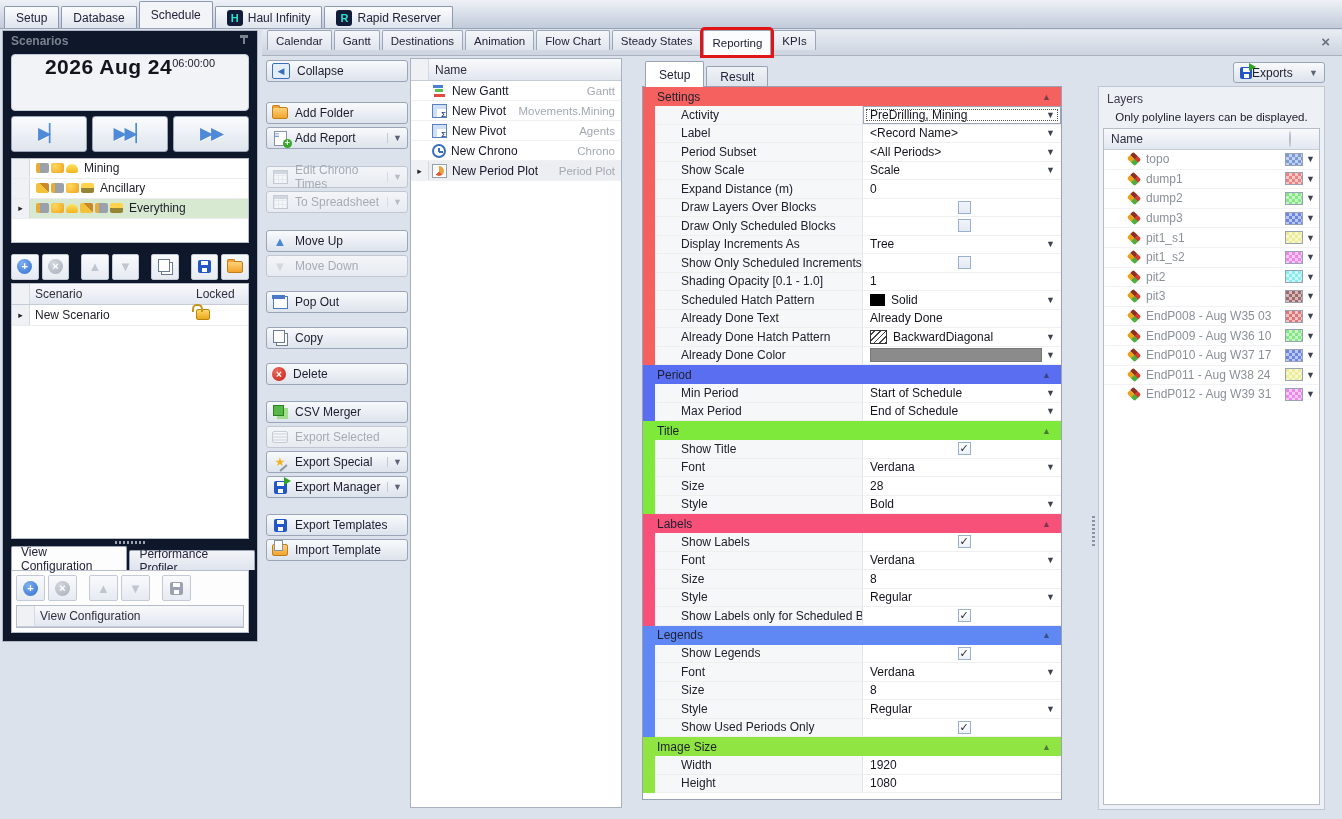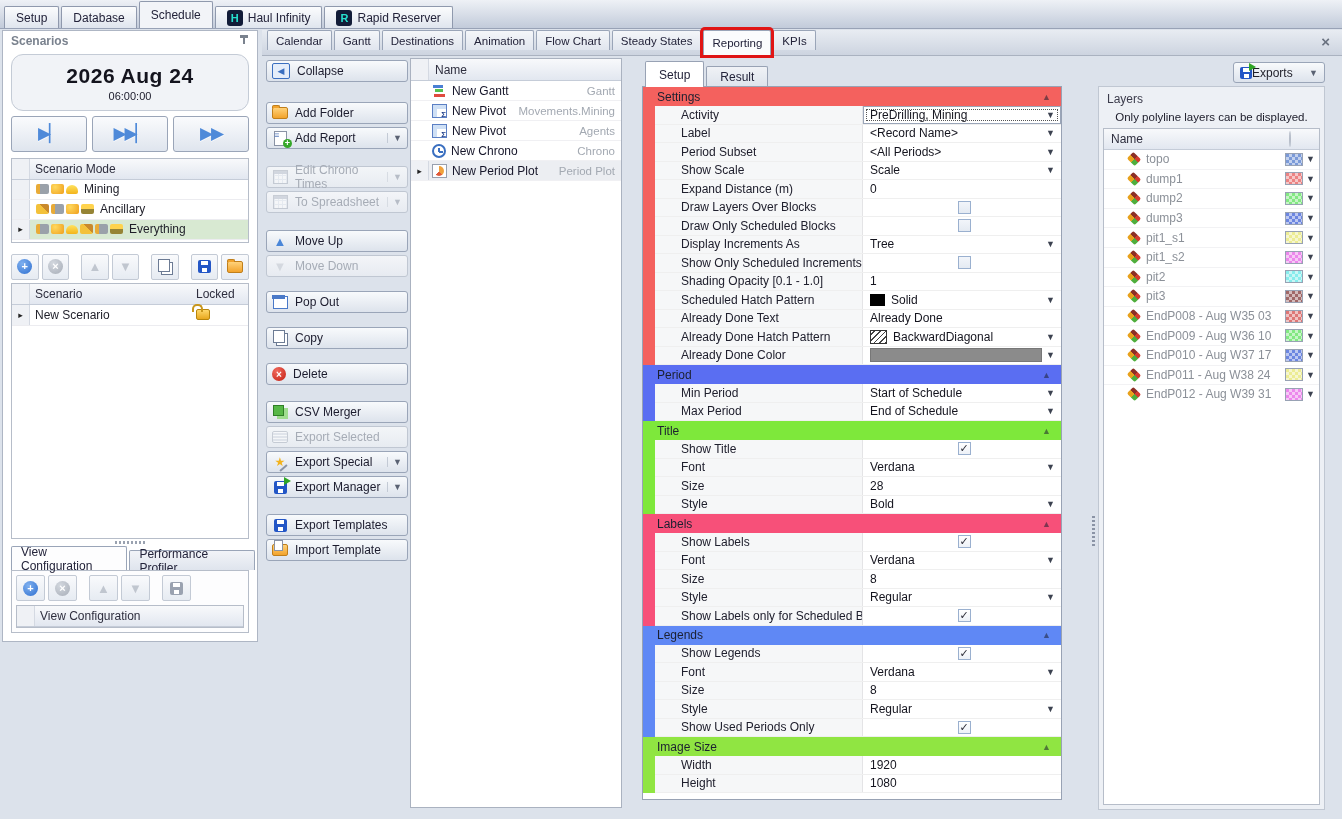--- a/index.html
+++ b/index.html
@@ -13,28 +13,28 @@
     background:linear-gradient(#eef1f6,#c2cbda);border-bottom:1px solid #98a2b6;
     display:flex;align-items:flex-end;padding-left:4px;box-sizing:border-box}
   .mtab{height:21px;display:flex;align-items:center;gap:5px;padding:0 11px;
     border:1px solid #8f99ad;border-bottom:none;border-radius:2px 2px 0 0;
     background:linear-gradient(#fbfcfd,#dfe5ee);margin-right:2px;color:#23233a}
   .mtab.active{height:26px;background:#f2f4f8;z-index:2}
   .appico{width:16px;height:16px;border-radius:3px;background:#121c38;color:#27e0cf;
     font-weight:bold;font-size:11px;display:flex;align-items:center;justify-content:center}
 
   
-  #scen{left:2px;top:30px;width:256px;height:612px;background:#ffffff;
+  #scen{left:2px;top:30px;width:256px;height:612px;background:#0f172a;
     border:1px solid #aeb6c4;box-sizing:border-box;display:flex;flex-direction:column}
   .shdr{height:22px;display:flex;align-items:center;padding:0 8px;color:#7a828e;font-weight:bold}
   .pin{margin-left:auto;width:10px;height:12px;position:relative}
   .pin::before{content:"";position:absolute;left:4px;top:1px;width:2px;height:8px;background:#7a828e}
   .pin::after{content:"";position:absolute;left:1px;top:0;width:8px;height:3px;background:#7a828e}
-  .clockbox{margin:4px 8px 0;height:62px;background:#f1f3f7;border:1px solid #c4cbd6;border-radius:12px;
-    display:flex;flex-direction:column;align-items:center;justify-content:center}
+  .clockbox{margin:4px 8px 0;height:62px;background:#f1f3f7;border:1px solid #c4cbd6;border-radius:4px;
+    display:flex;flex-direction:row;justify-content:center}
   .cdate{font-size:21px;font-weight:bold;color:#14141e;letter-spacing:.5px}
   .ctime{font-size:11px;color:#202030;margin-top:2px}
   .playrow{margin:5px 8px 0;height:40px;display:flex;gap:5px}
   .pbtn{flex:1;border:1px solid #9aa5b8;border-radius:3px;background:linear-gradient(#fafbfd,#dfe5ee);
     display:flex;align-items:center;justify-content:center;color:#4f8ad9;font-size:17px;letter-spacing:-2px;
     text-shadow:0 1px 0 rgba(255,255,255,.7)}
   .grid{background:#fff;border:1px solid #b6bdc9;box-sizing:border-box}
   .ghead{height:20px;background:linear-gradient(#f8f9fb,#e2e7f0);border-bottom:1px solid #c5ccd8;
     display:flex;align-items:center;color:#2e2e3e}
   .gut{width:17px;align-self:stretch;background:#eff1f5;border-right:1px solid #d4d9e2;flex:none;
@@ -234,24 +234,20 @@
         <span>▶▏</span>
       </div>
     <div class="pbtn">
         <span>▶▶▏</span>
       </div>
     <div class="pbtn">
         <span>▶▶</span>
       </div>
   </div>
   <div class="grid" style="margin:6px 8px 0;height:96px">
-    <div class="ghead">
-      <div class="gut"></div>
-      <span style="padding-left:5px">Scenario Mode</span>
-    </div>
     <div class="grow">
       <div class="gut"></div>
       <span style="width:6px"></span>
       <i class="eq eq-truck"></i>
       <i class="eq eq-exc"></i>
       <i class="eq eq-hat"></i>
       <span style="margin-left:4px">Mining</span>
     </div>
     <div class="grow">
       <div class="gut"></div>

